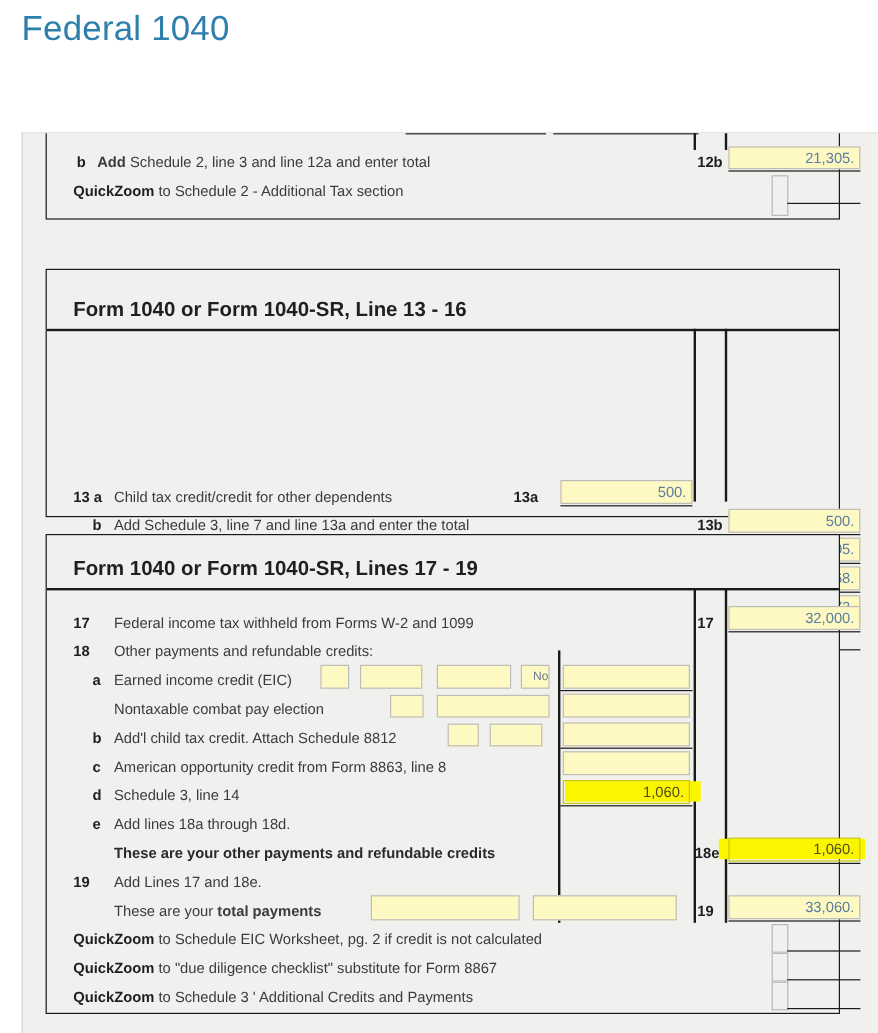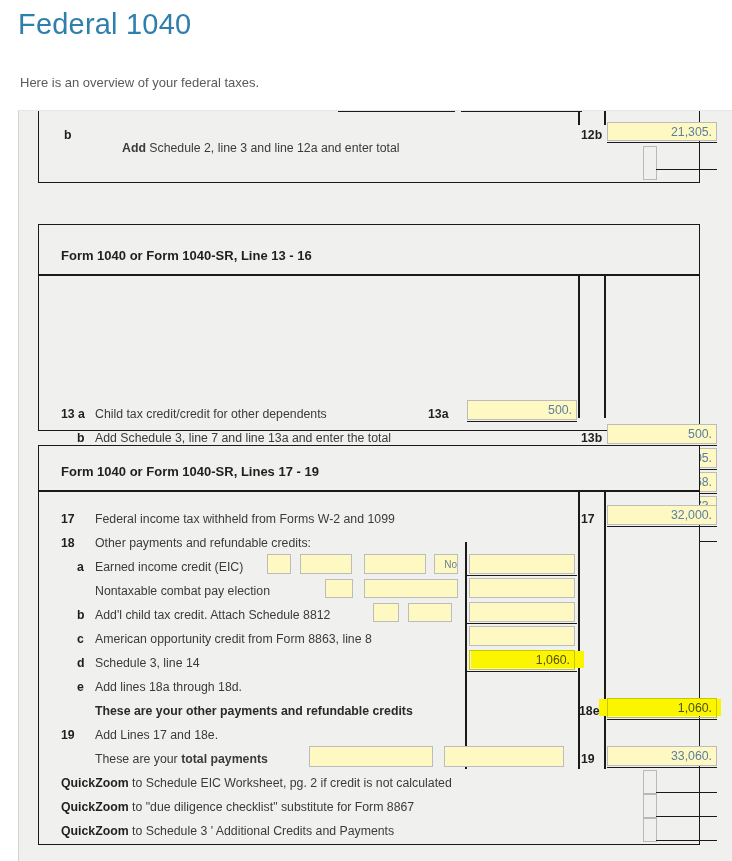--- a/index.html
+++ b/index.html
@@ -90,21 +90,21 @@
   .txt.b { font-weight: bold; color: #2a2a2a; }
   .lineno {
     position: absolute;
     font-size: 12.3px;
     font-weight: bold;
     color: #1f1f1f;
     white-space: nowrap;
   }
   .sect-title {
     position: absolute;
-    font-size: 13px;
+    font-size: 17px;
     font-weight: bold;
     color: #1f1f1f;
     white-space: nowrap;
   }
   .qz {
     position: absolute;
     font-size: 12.3px;
     color: #3b3b3b;
     white-space: nowrap;
   }
@@ -155,42 +155,43 @@
     box-sizing: border-box;
     width: 14px;
   }
 </style>
 </head>
 <body>
 
 <div id="page">
 
   <div class="page-title">Federal 1040</div>
-  <div class="page-subtitle">Here is an overview of your federal taxes.</div>
 
   <div class="form-viewport">
     <div class="sheet">
 
       <div class="block" style="left:19px; top:-18px; width:662px; height:90px;"></div>
 
       <div class="hline-thick" style="left:319px; top:-1px; width:117px;"></div>
       <div class="hline-thick" style="left:442px; top:-1px; width:121px;"></div>
       <div class="fld empty" style="left:237px; top:-14px; width:44px; height:14px;"></div>
       <div class="fld empty" style="left:290px; top:-14px; width:120px; height:14px;"></div>
 
       <div class="lineno" style="left:45px; top:17px;">b</div>
-      <div class="txt" style="left:62px; top:30px;margin-left:41px;"><b>Add</b>
+      <div class="txt" style="left:62px; top:17px;"><b>Add</b>
            <span>Schedule 2, line 3 and line 12a and enter total</span></div>
 
       <div class="vline" style="left:559px; top:-18px; height:32px;"></div>
       <div class="vline" style="left:585px; top:-18px; height:32px;"></div>
       <div class="lineno" style="left:562px; top:17px;">12b</div>
       <div class="fld" style="left:588px; top:11px; width:110px; height:19px;">21,305.</div>
       <div class="fldrule" style="left:588px; top:31px; width:110px;"></div>
 
+      <div class="qz" style="left:42px; top:41px;"><b>QuickZoom</b>
+           <span>to Schedule 2 - Additional Tax section</span></div>
       <div class="qzbtn" style="left:624px; top:35px; height:34px;"></div>
       <div class="fldrule" style="left:637px; top:58px; width:61px;"></div>
 
       <div class="block" style="left:19px; top:113px; width:662px; height:207px;"></div>
 
       <div class="sect-title" style="left:42px; top:137px;">Form 1040 or Form 1040-SR, Line 13 - 16</div>
       <div class="hline-thick" style="left:20px; top:163px; width:660px;"></div>
 
       <div class="vline" style="left:559px; top:163px; height:144px;"></div>
       <div class="vline" style="left:585px; top:163px; height:144px;"></div>

